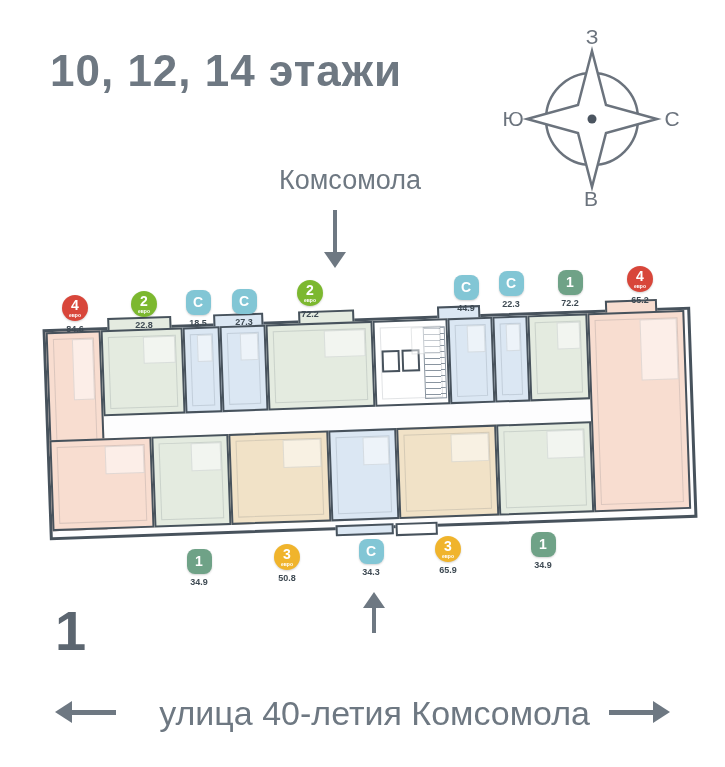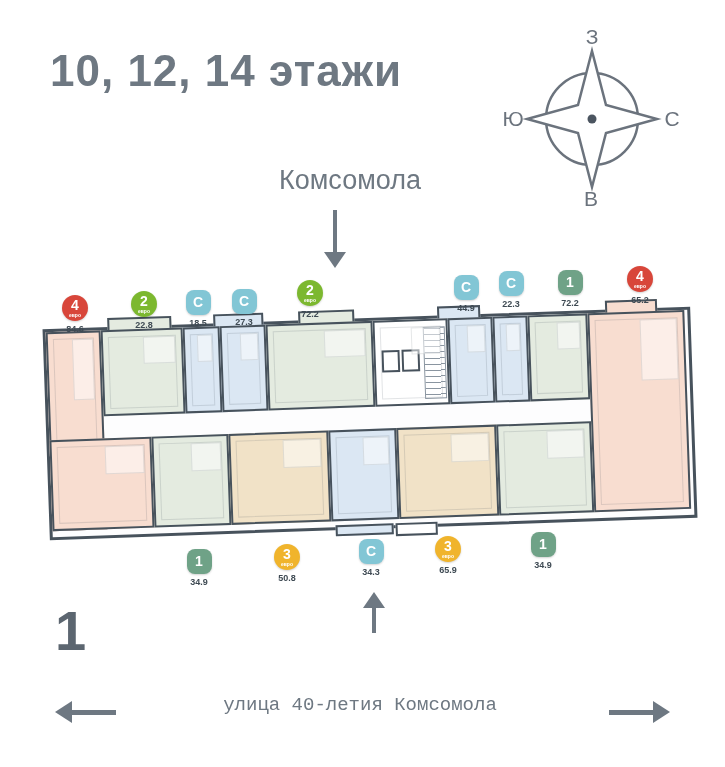--- a/index.html
+++ b/index.html
@@ -41,22 +41,22 @@
         align-items:center;justify-content:center;color:#ffffff;
         box-shadow:0 1px 2px rgba(0,0,0,0.18);}
   .chip.sq{border-radius:8px;width:25px;height:25px;}
   .chip-num{font-size:14px;font-weight:700;line-height:13px;}
   .chip-sub{font-size:5px;font-weight:700;line-height:5px;margin-top:1px;}
   .chip-sub:empty{display:none;}
   .badge-area{margin-top:3px;font-size:9px;font-weight:700;color:#3e4a53;}
   
   .building-number{position:absolute;left:55px;top:598px;font-size:56px;font-weight:700;
                    color:#5c6670;}
-  .street-label{position:absolute;left:130px;top:694px;width:460px;text-align:center;
-                font-size:19px;font-weight:400;color:#6e7882;font-family:Liberation Mono, monospace;}
+  .street-label{position:absolute;left:130px;top:694px;width:460px;text-align:right;
+                font-size:34px;font-weight:400;color:#6e7882;}
   
   .compass{position:absolute;left:501px;top:26px;}
   .compass text{font-family:"Liberation Sans", sans-serif;font-size:21px;fill:#6b737d;}
 </style>
 </head>
 <body>
 
 <div class="canvas">
 
   <div class="page-title">10, 12, 14 этажи</div>

